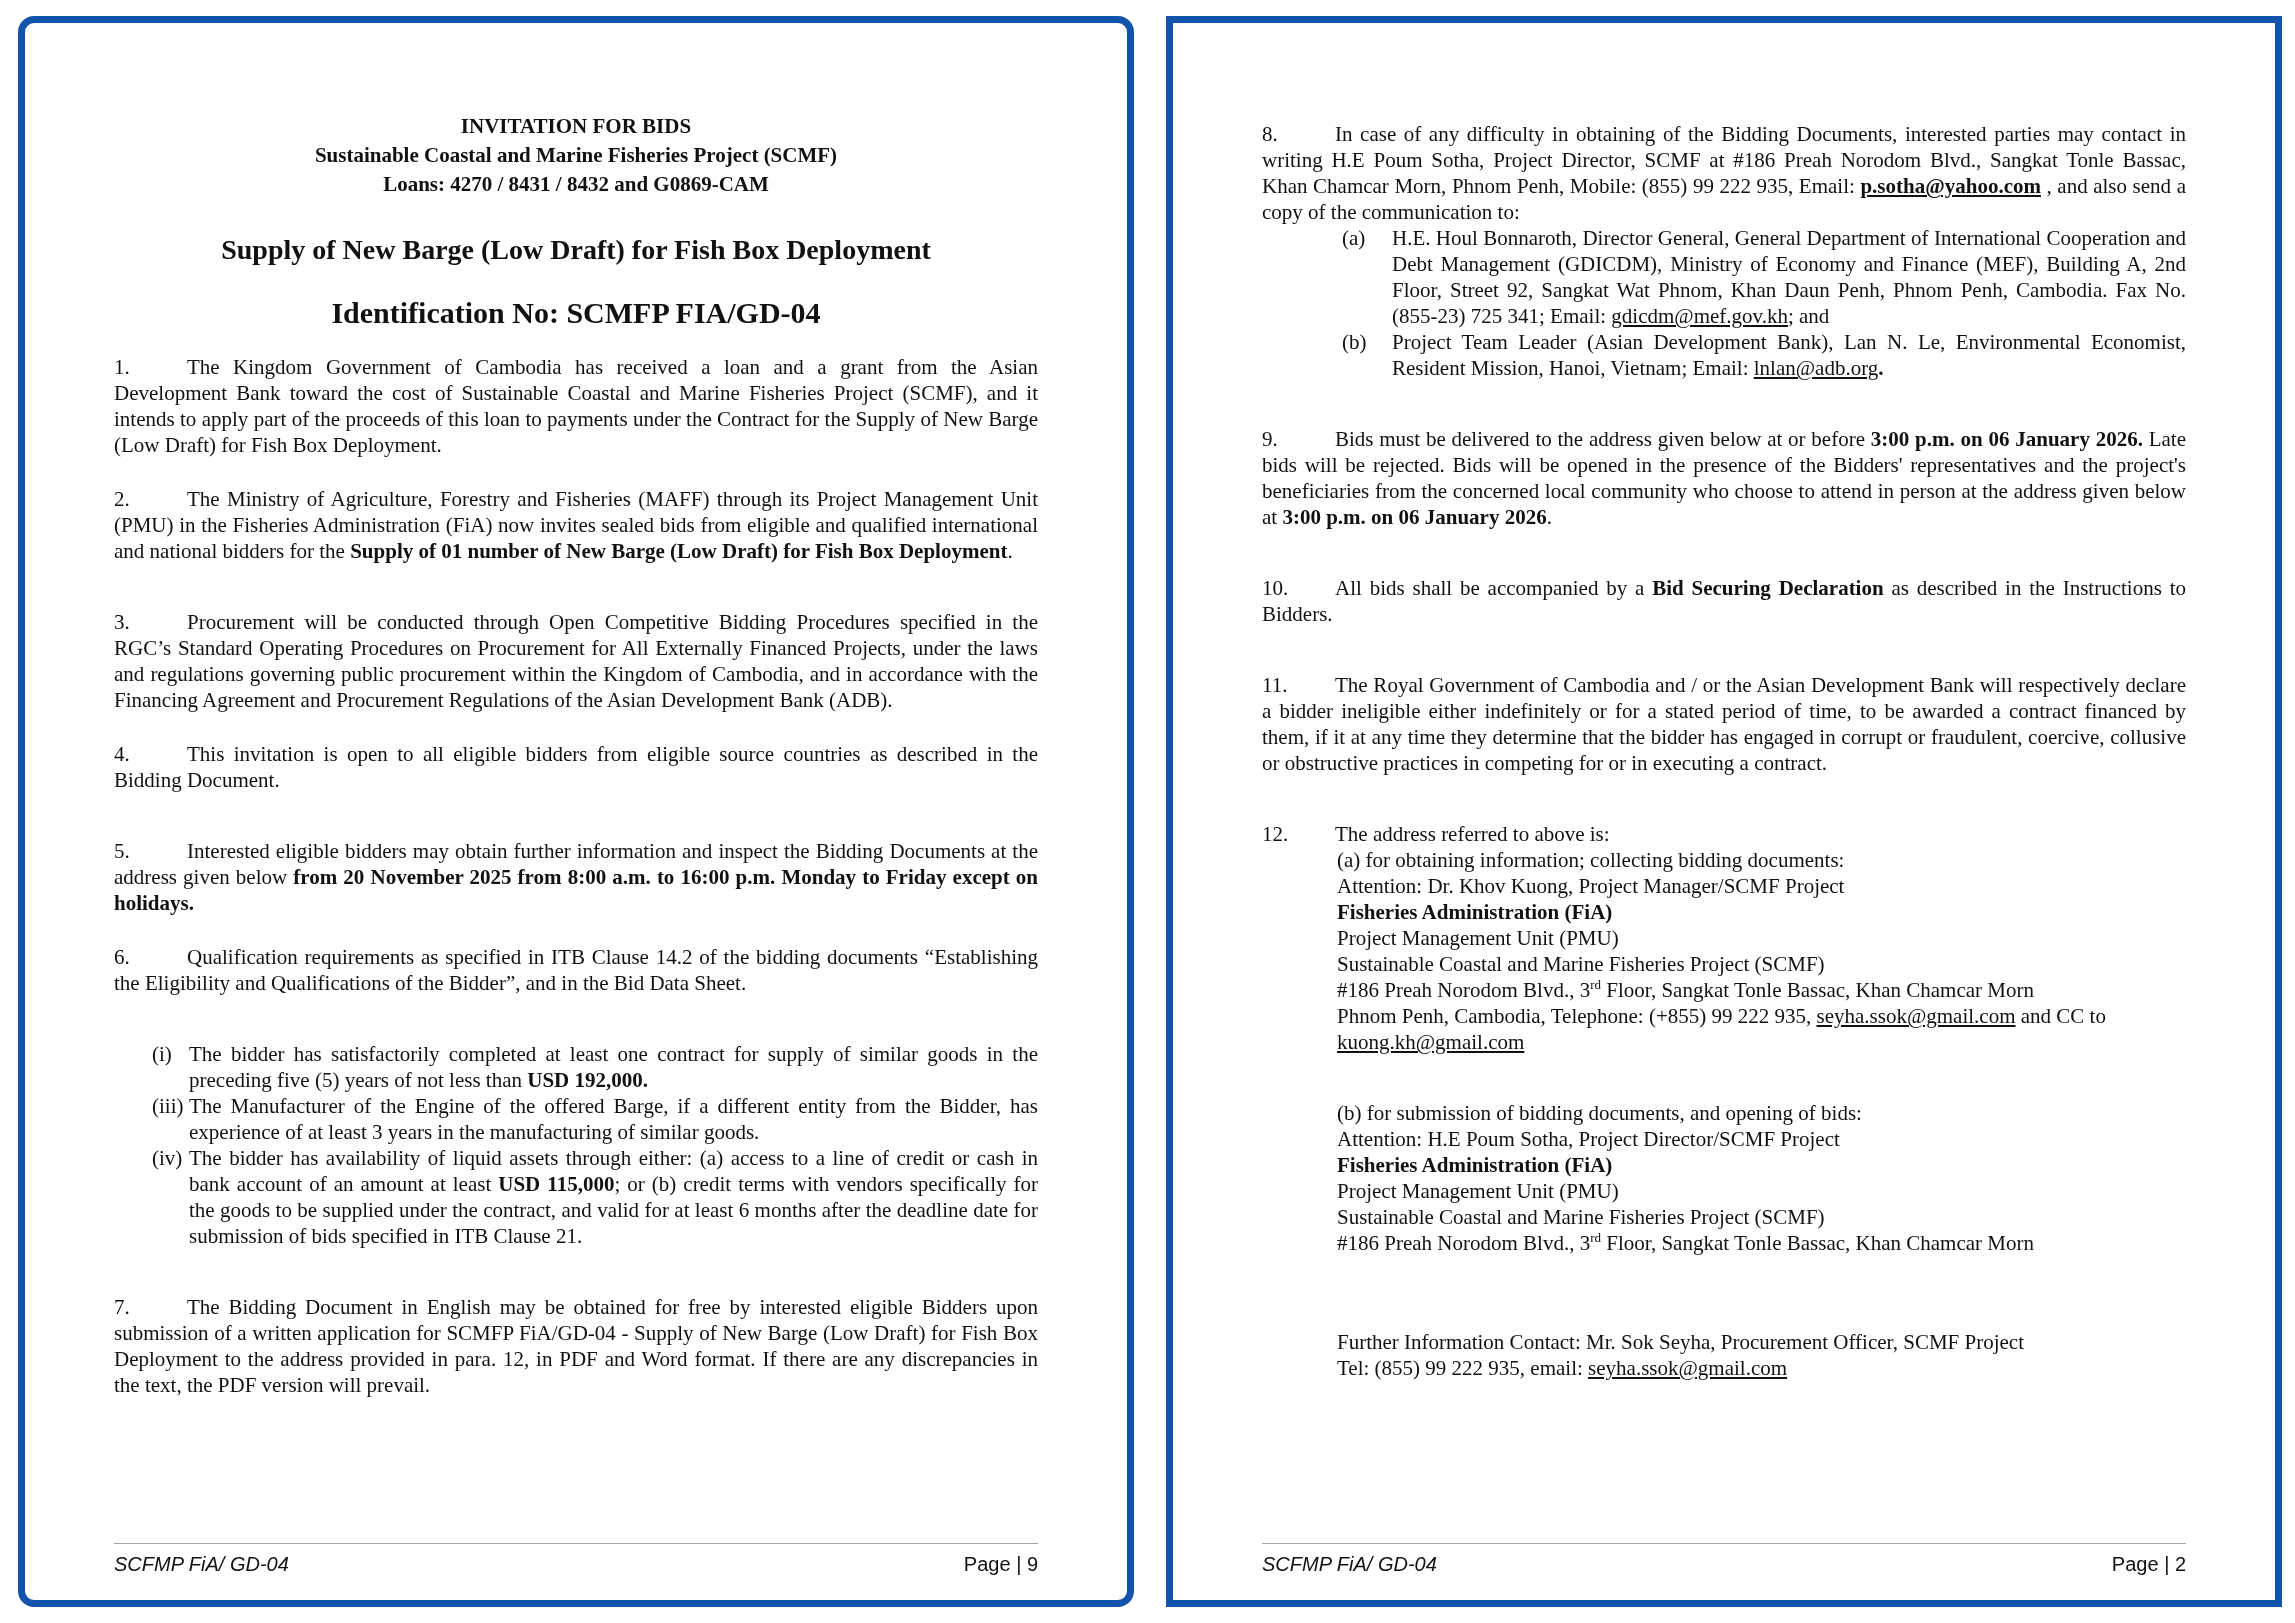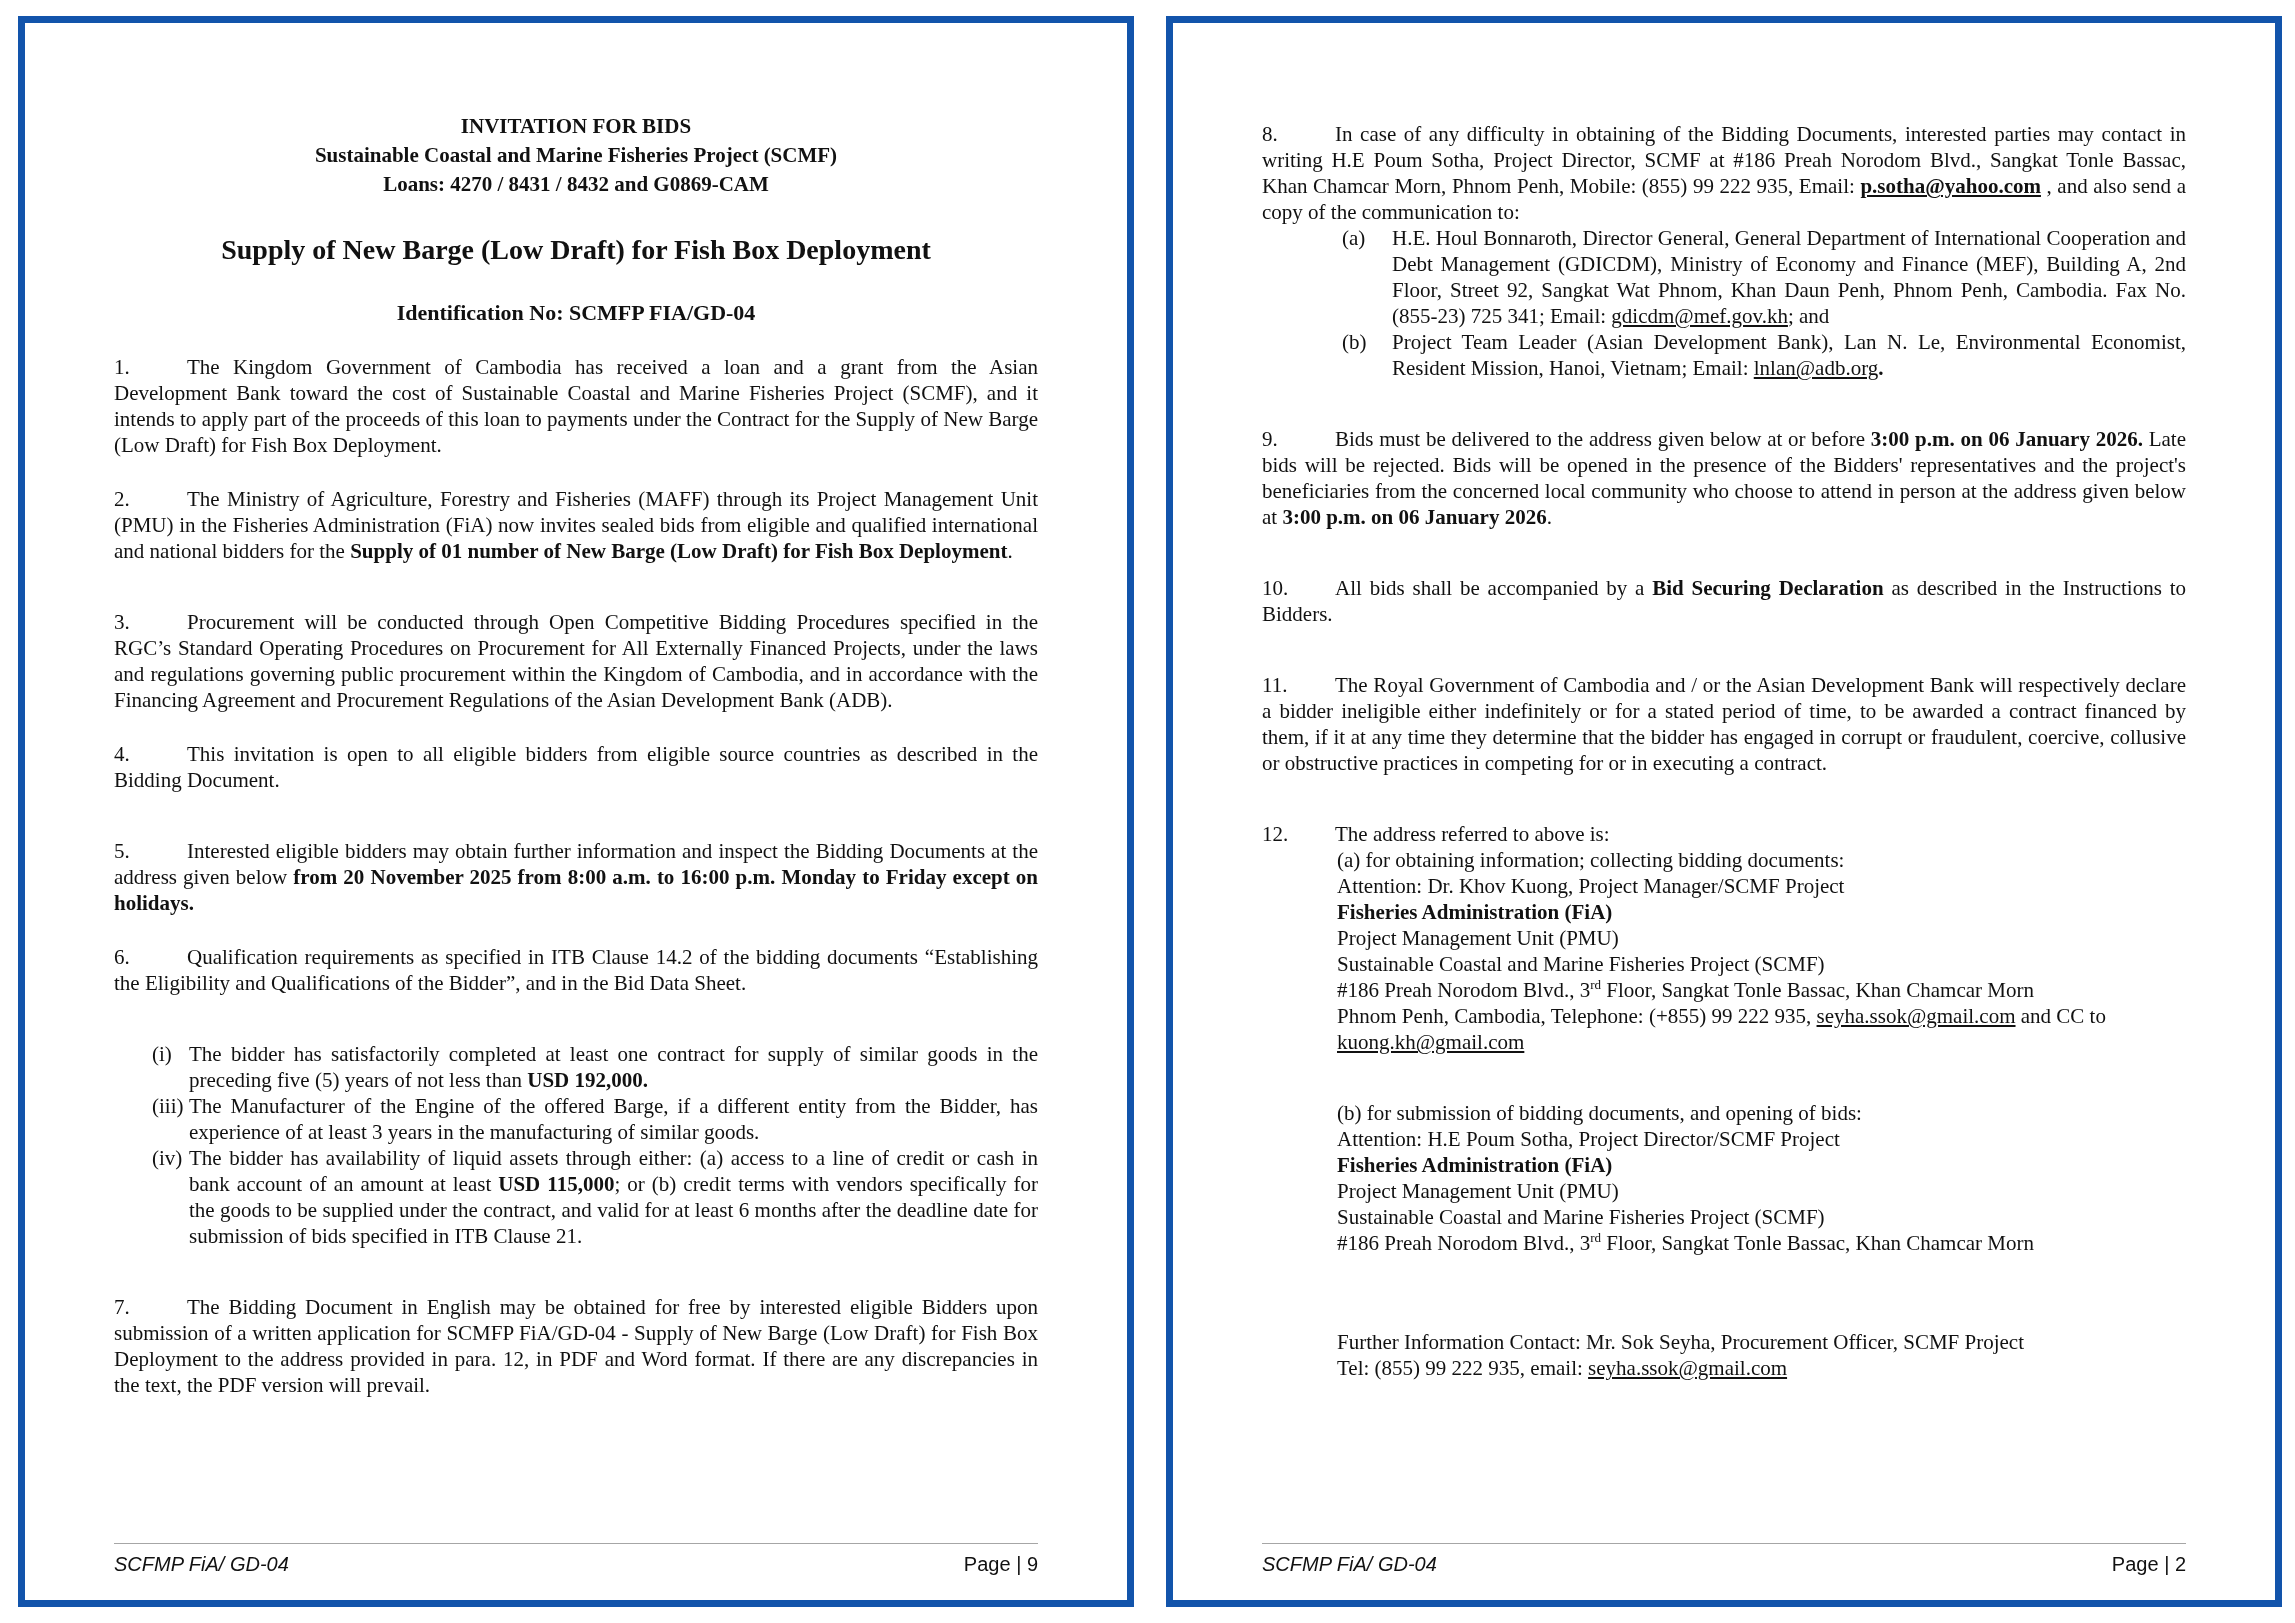--- a/index.html
+++ b/index.html
@@ -16,21 +16,21 @@
     box-sizing:border-box;
     border:7.3px solid #1254ab;
     background:#ffffff;
     padding:73px 89px 0 89px;
     font-size:21px;line-height:26px;
   }
   .page.p2{padding-top:98px;}
   
   .doc-header{margin-top:16px;text-align:center;font-weight:bold;line-height:29px;}
   .doc-title{margin-top:32px;text-align:center;font-weight:bold;font-size:28px;line-height:37px;}
-  .doc-subtitle{margin-top:32px;margin-bottom:16px;text-align:center;font-weight:bold;font-size:22px;line-height:26px;}
+  .doc-subtitle{margin-top:32px;margin-bottom:16px;text-align:center;font-weight:bold;font-size:30px;line-height:26px;}
   
   .blk{margin-top:0;text-align:justify;}
   .num{margin-top:28px;}
   .num > .marker{display:inline-block;width:73px;}
   .list{padding-left:75px;}
   .list > .marker{display:inline-block;margin-left:-37px;min-width:37px;}
   .sub{padding-left:130px;}
   .sub > .marker{display:inline-block;margin-left:-50px;min-width:50px;}
   .ind{padding-left:75px;text-align:left;}
   .sp0{margin-top:0;}
@@ -50,21 +50,21 @@
     font-family:"Liberation Sans", sans-serif;
     font-size:20px;line-height:24px;
   }
   .footer-left{font-style:italic;}
 </style>
 </head>
 <body>
 
 <div class="pages">
 
-  <div class="page p1" style="border-color: rgb(18, 84, 171);">
+  <div class="page p1" style="border-color: rgb(18, 84, 171); border-radius: 16px;">
     <div class="doc-header">
       <div>INVITATION FOR BIDS</div>
       <div>Sustainable Coastal and Marine Fisheries Project (SCMF)</div>
       <div>Loans: 4270 / 8431 / 8432 and G0869-CAM</div>
     </div>
     <div class="doc-title">Supply of New Barge (Low Draft) for Fish Box Deployment</div>
     <div class="doc-subtitle">Identification No: SCMFP FIA/GD-04</div>
     <div>
         <div class="blk num sp1"><span class="marker">1.</span><span>The Kingdom Government of Cambodia has received a loan and a grant from the Asian Development Bank toward the cost of Sustainable Coastal and Marine Fisheries Project (SCMF), and it intends to apply part of the proceeds of this loan to payments under the Contract for the Supply of New Barge (Low Draft) for Fish Box Deployment.</span></div>
         <div class="blk num sp1"><span class="marker">2.</span><span>The Ministry of Agriculture, Forestry and Fisheries (MAFF) through its Project Management Unit (PMU) in the Fisheries Administration (FiA) now invites sealed bids from eligible and qualified international and national bidders for the </span><span class="b">Supply of 01 number of New Barge (Low Draft) for Fish Box Deployment</span><span>.</span></div>

